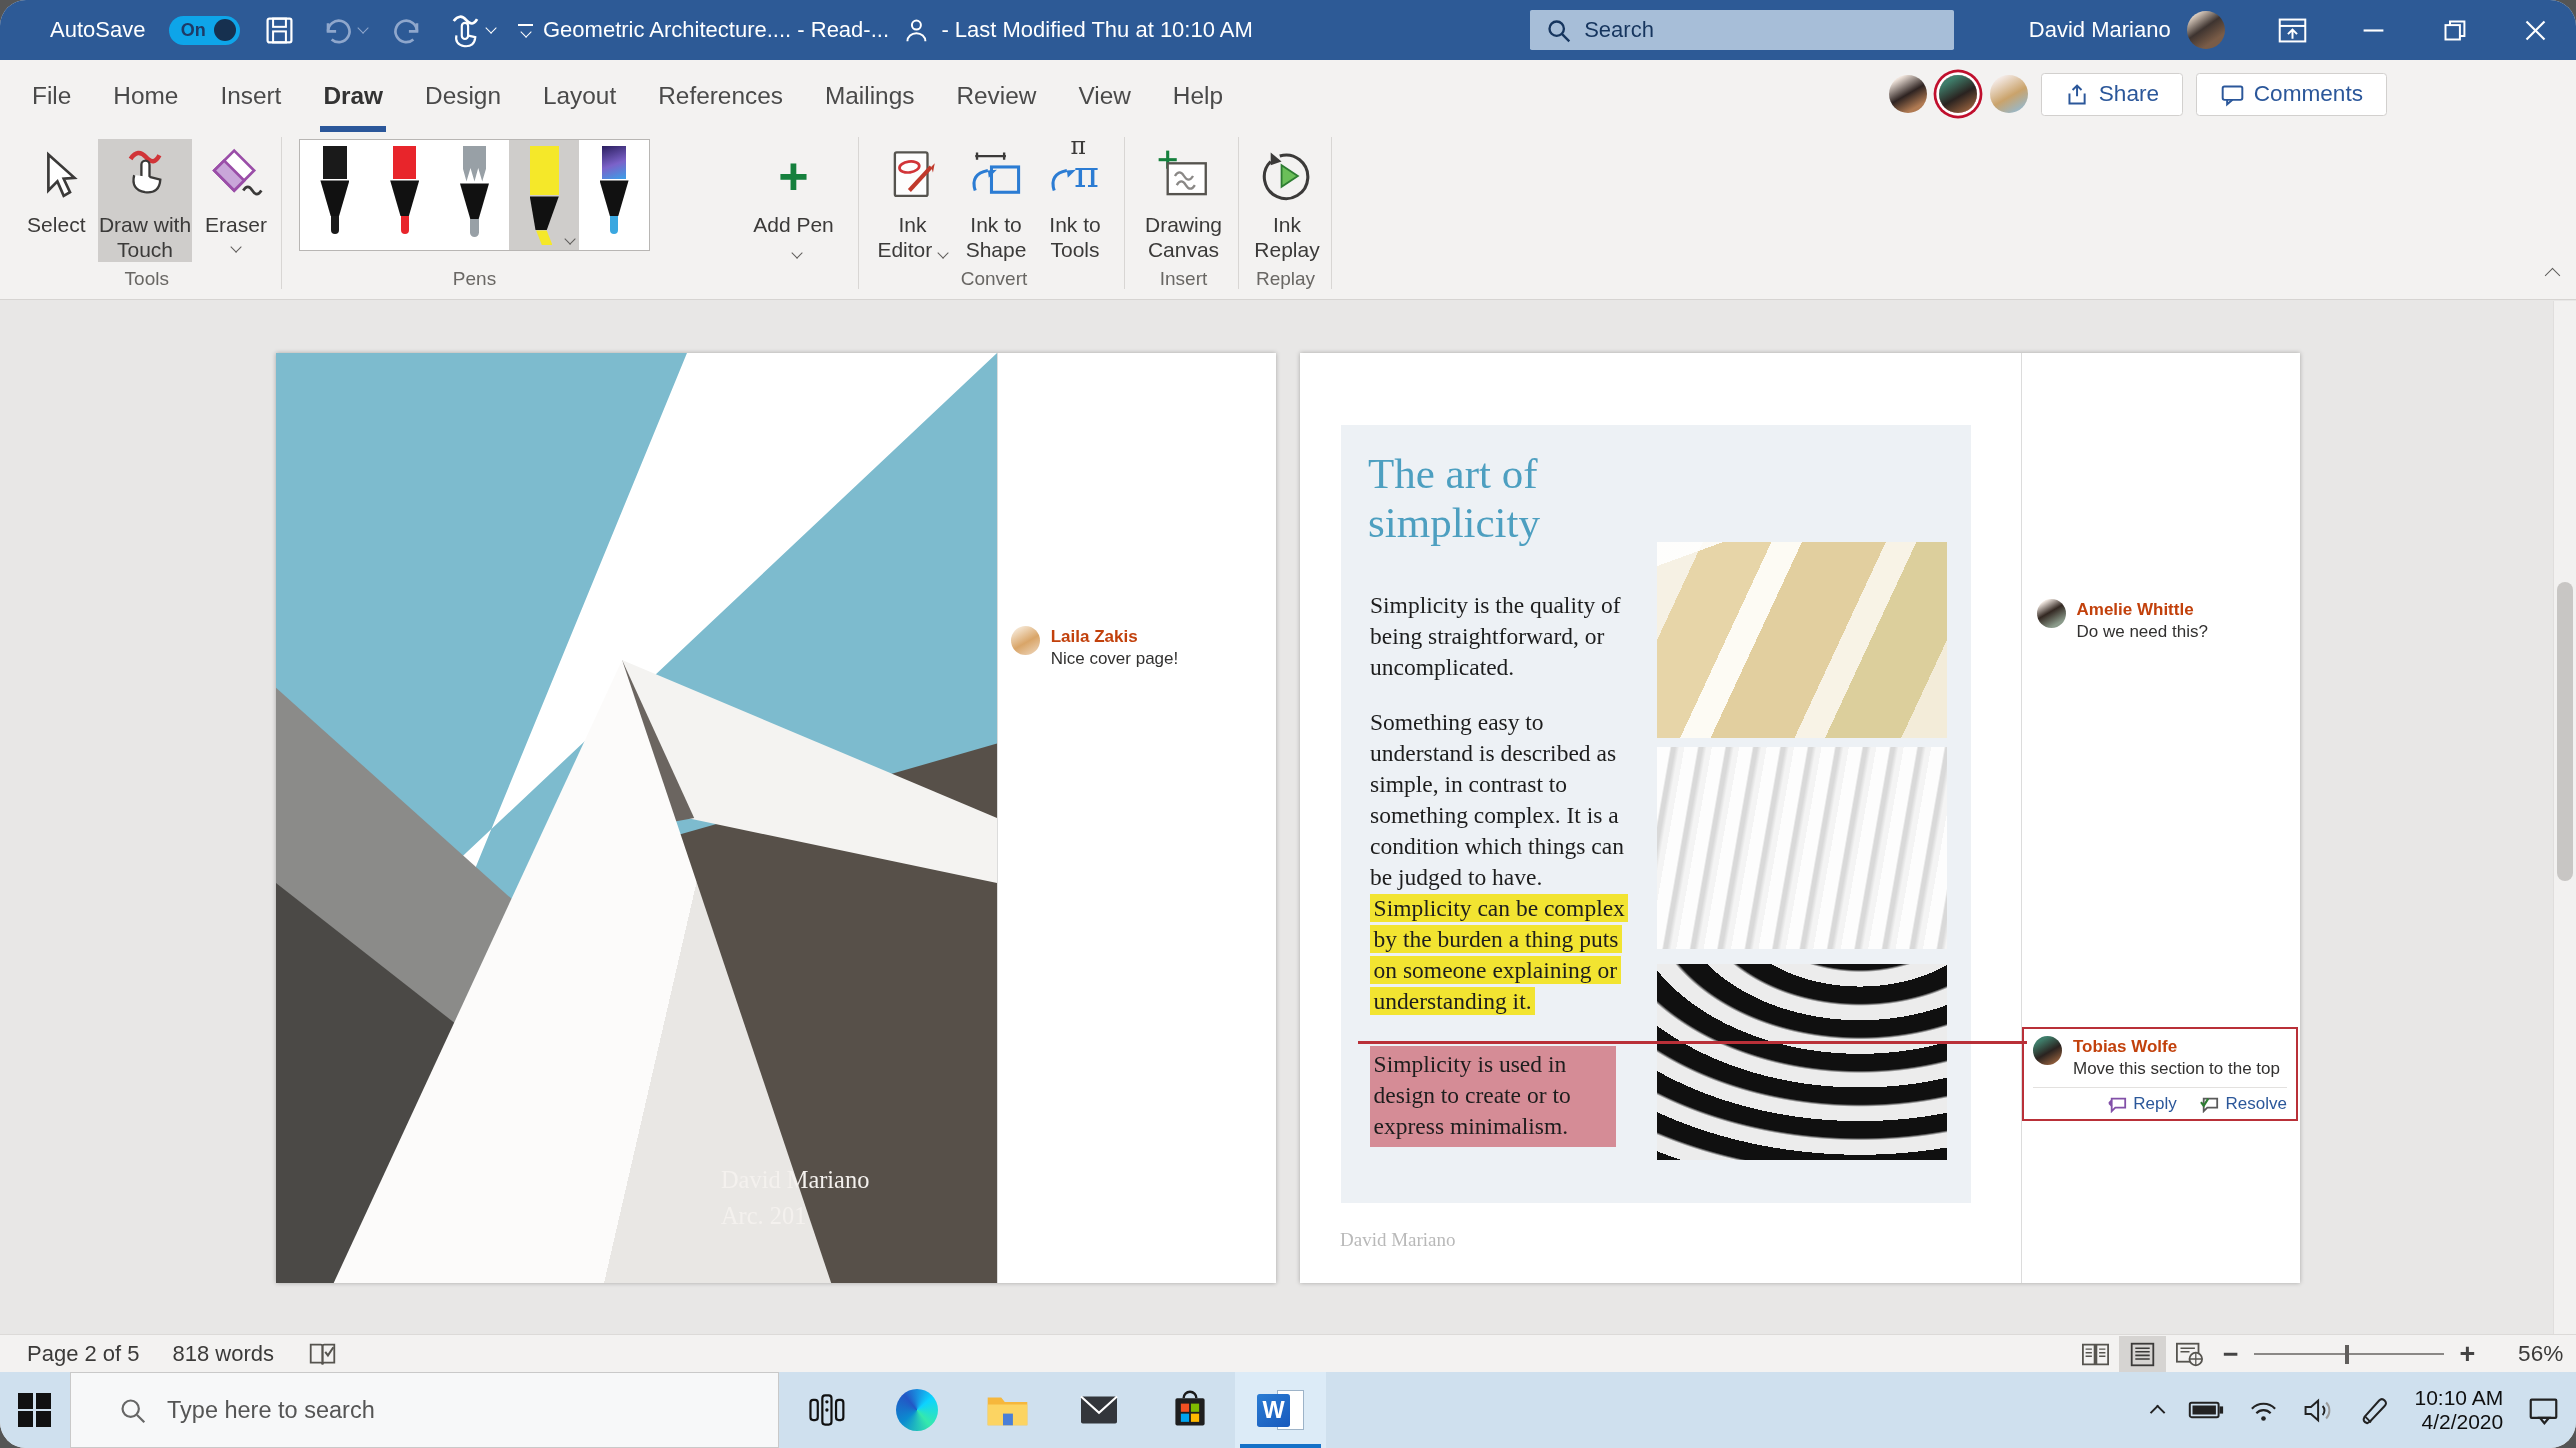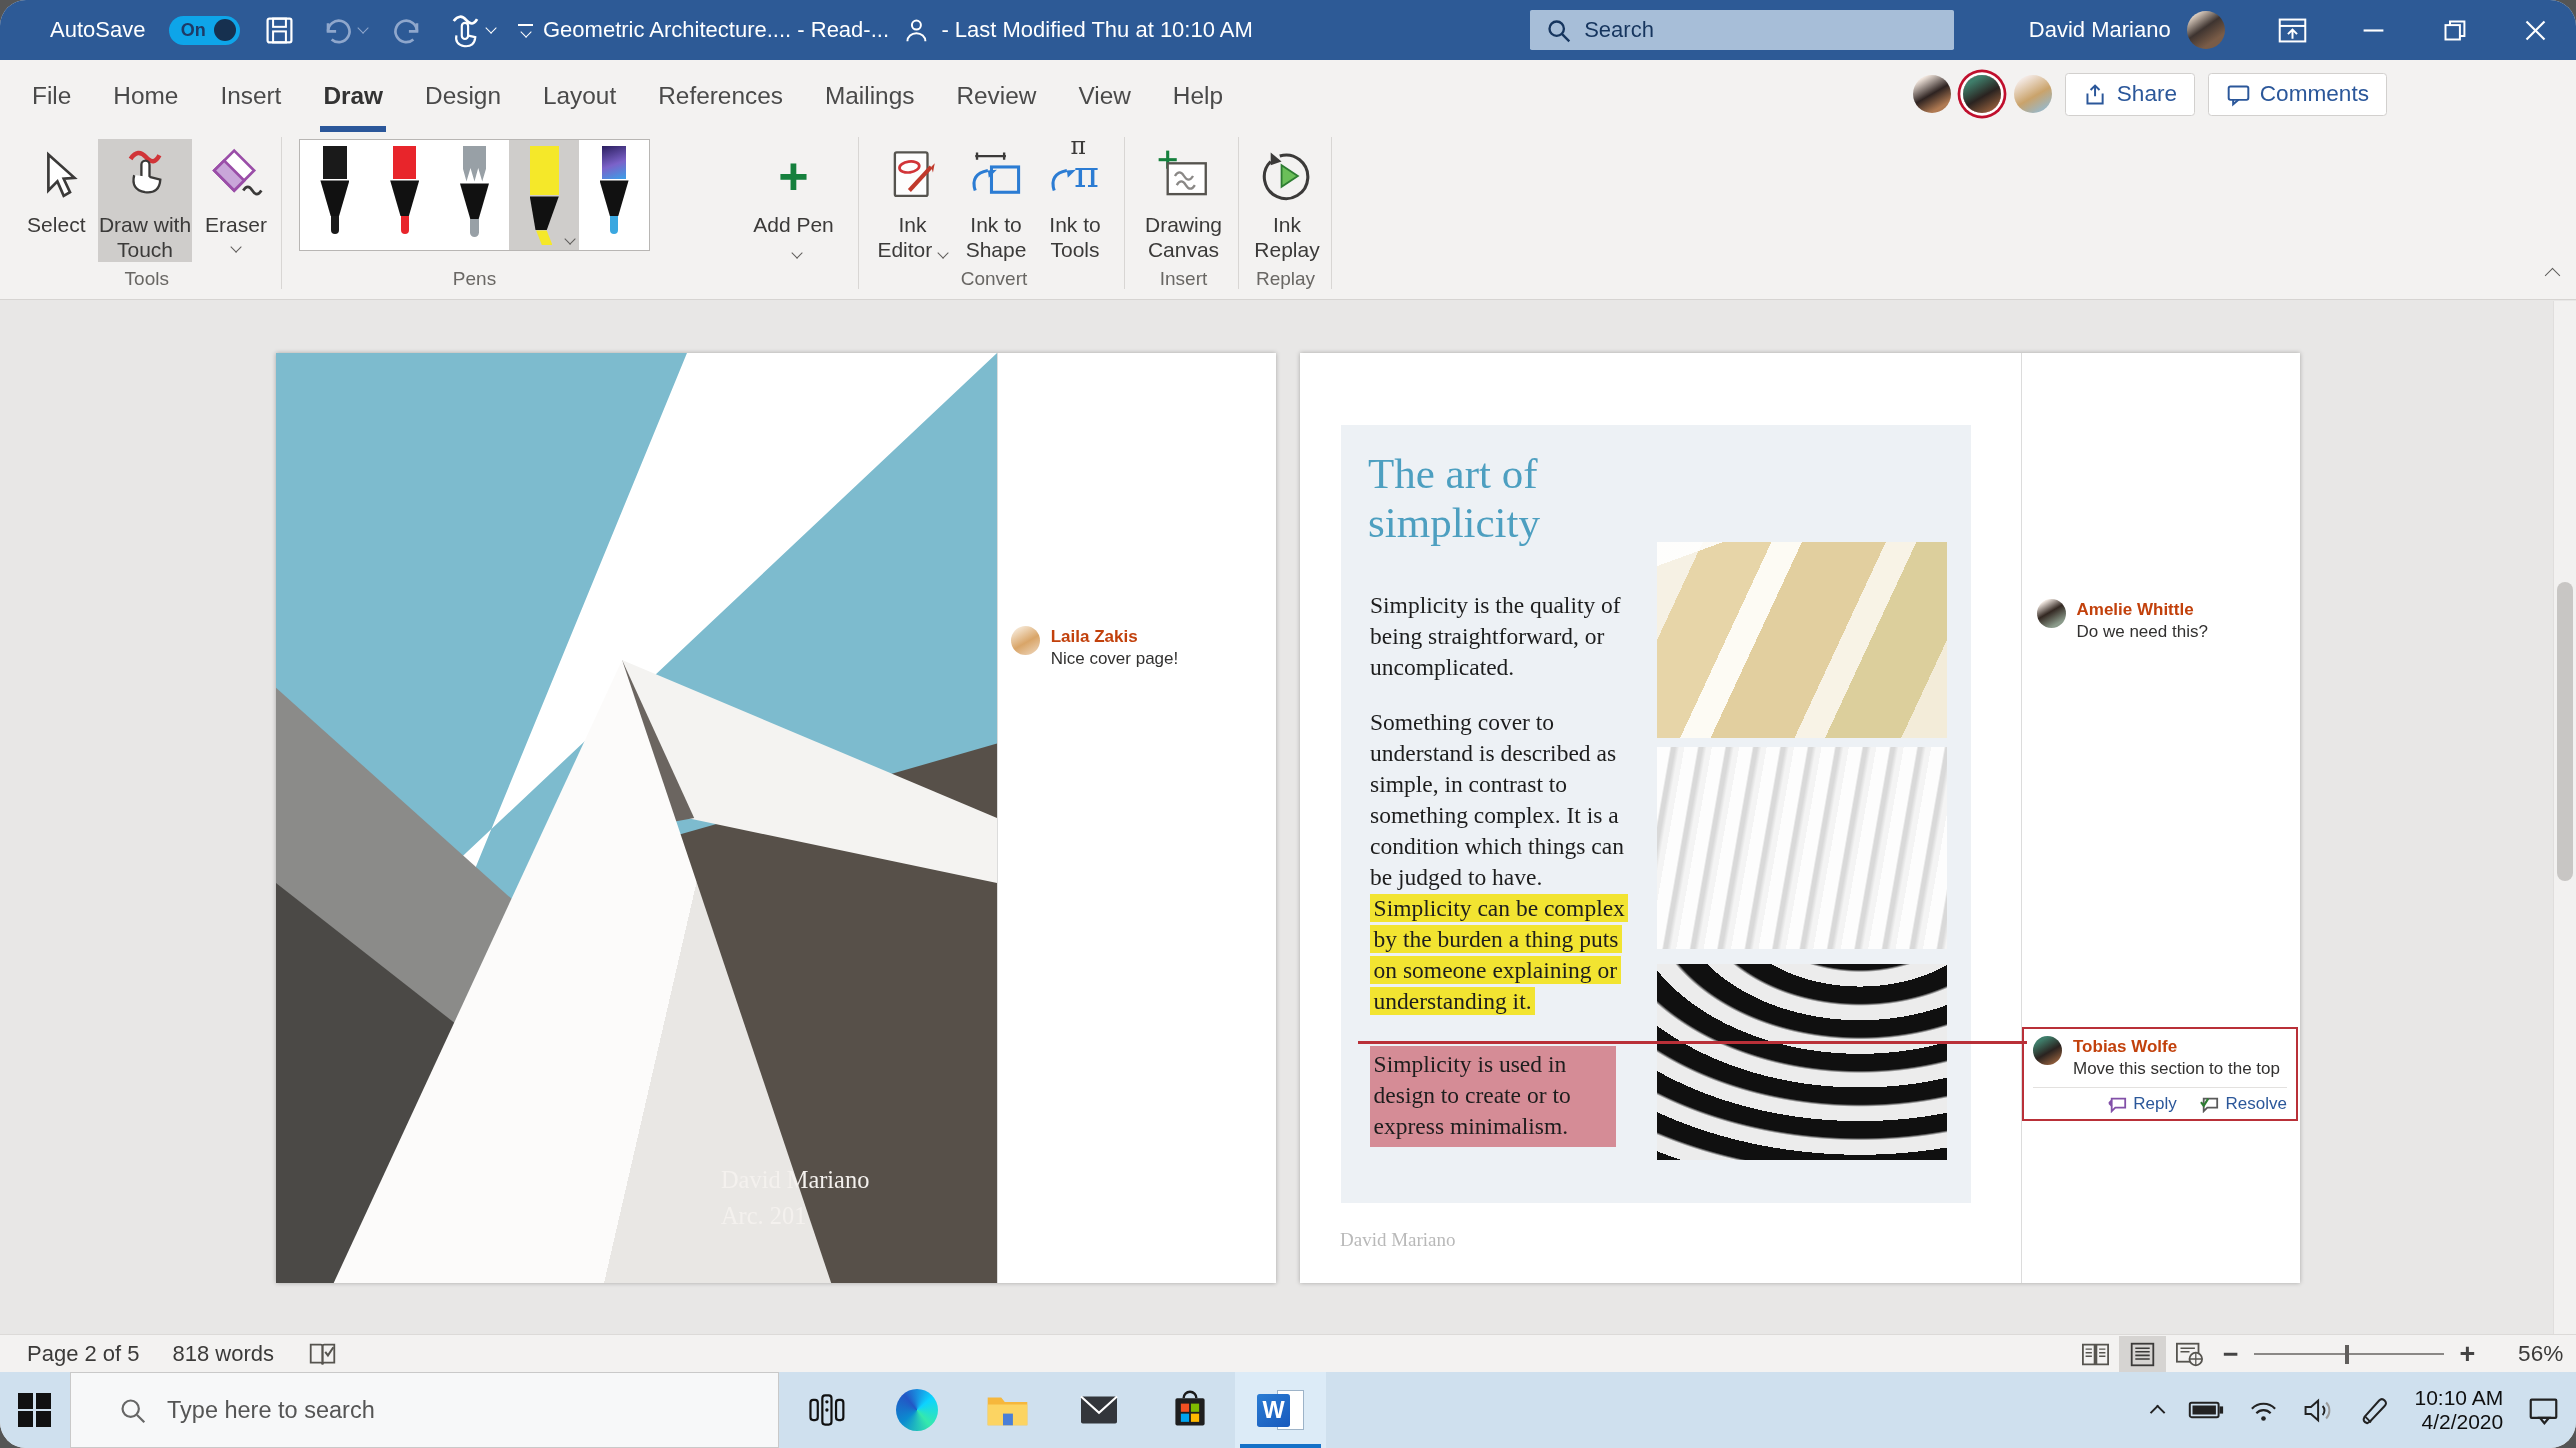--- a/index.html
+++ b/index.html
@@ -34,21 +34,21 @@
   .tabs { position:absolute; left:11px; top:0; height:72px; display:flex; }
   .tab { position:relative; padding:0 21px; height:72px; display:flex; align-items:center; font-size:24.4px; color:#4a4a4a; cursor:pointer; }
   .tab.active { color:#333; font-weight:bold; }
   .tab.active::after { content:""; position:absolute; left:18px; right:18px; bottom:0; height:6.3px; background:#2b579a; }
   .tab-right { position:absolute; right:189px; top:12.7px; display:flex; align-items:center; gap:12.7px; }
   .rib-av { width:38px; height:38px; border-radius:50%; }
   .rib-av.ring { box-shadow:0 0 0 2.7px #fff,0 0 0 5.4px #c00f2d; }
   .av-1 { background:linear-gradient(150deg,#efe3da 15%,#2e2321 50%,#b07a52 80%); }
   .av-2 { background:linear-gradient(150deg,#3f7d6a 20%,#2a2320 55%,#8a5a3a 85%); }
   .av-3 { background:linear-gradient(150deg,#f3e8e2 15%,#caa36b 55%,#9db6c0 85%); }
-  .hbtn { height:43px; background:#fff; border:0.9px solid #d2d0ce; border-radius:3.6px; display:flex; align-items:center; gap:9px; padding:0 17px; color:#2b579a; font-size:22.6px; cursor:pointer; }
+  .hbtn { height:43px; background:#fff; border:0.9px solid #d2d0ce; border-radius:3.6px; display:flex; align-items:center; gap:9px; padding:0 23px; color:#2b579a; font-size:22.6px; cursor:pointer; }
   
   .ribbon { position:absolute; top:132px; left:0; width:100%; height:168px; background:#f3f2f1; border-bottom:0.9px solid #d6d4d2; }
   .vsep { position:absolute; top:5.4px; height:152px; width:0.9px; background:#d8d6d4; }
   .rbtn { position:absolute; top:7.2px; display:flex; flex-direction:column; align-items:center; cursor:pointer; }
   .rbtn .ric { height:74px; display:flex; align-items:center; justify-content:center; }
   .rlabel { font-size:21px; line-height:24.4px; color:#3b3a39; text-align:center; }
   .rbtn.active-tool { background:#cfcdcb; }
   .glabel { position:absolute; top:136px; font-size:19px; color:#696764; text-align:center; }
   .pens-box { position:absolute; left:299px; top:7.2px; width:351px; height:112px; background:#fff; border:0.9px solid #b8b6b4; display:flex; }
   .pen-cell { position:relative; width:70px; height:100%; display:flex; justify-content:center; padding-top:5.4px; cursor:pointer; }
@@ -453,21 +453,21 @@
     </div>
 
     <div class="sheet sheet2">
       <div class="content-block">
         <div class="p2-heading">
           <div>The art of</div>
           <div>simplicity</div>
         </div>
         <p class="p2-body p2-para1">Simplicity is the quality of being straightforward, or uncomplicated.</p>
         <p class="p2-body p2-para2">
-          <span>Something cover to understand is described as simple, in contrast to something complex. It is a condition which things can be judged to have. </span><span class="hl-yellow">Simplicity can be complex by the burden a thing puts on someone explaining or understanding it.</span>
+          <span>Something easy to understand is described as simple, in contrast to something complex. It is a condition which things can be judged to have. </span><span class="hl-yellow">Simplicity can be complex by the burden a thing puts on someone explaining or understanding it.</span>
         </p>
         <p class="p2-body p2-para3">Simplicity is used in design to create or to express minimalism.</p>
         <div class="photo photo1"></div>
         <div class="photo photo2"></div>
         <div class="photo photo3"></div>
       </div>
       <div class="p2-footer">David Mariano</div>
       <aside class="page-margin">
         <div class="comment comment-amelie">
           <span class="c-av amelie"></span>

